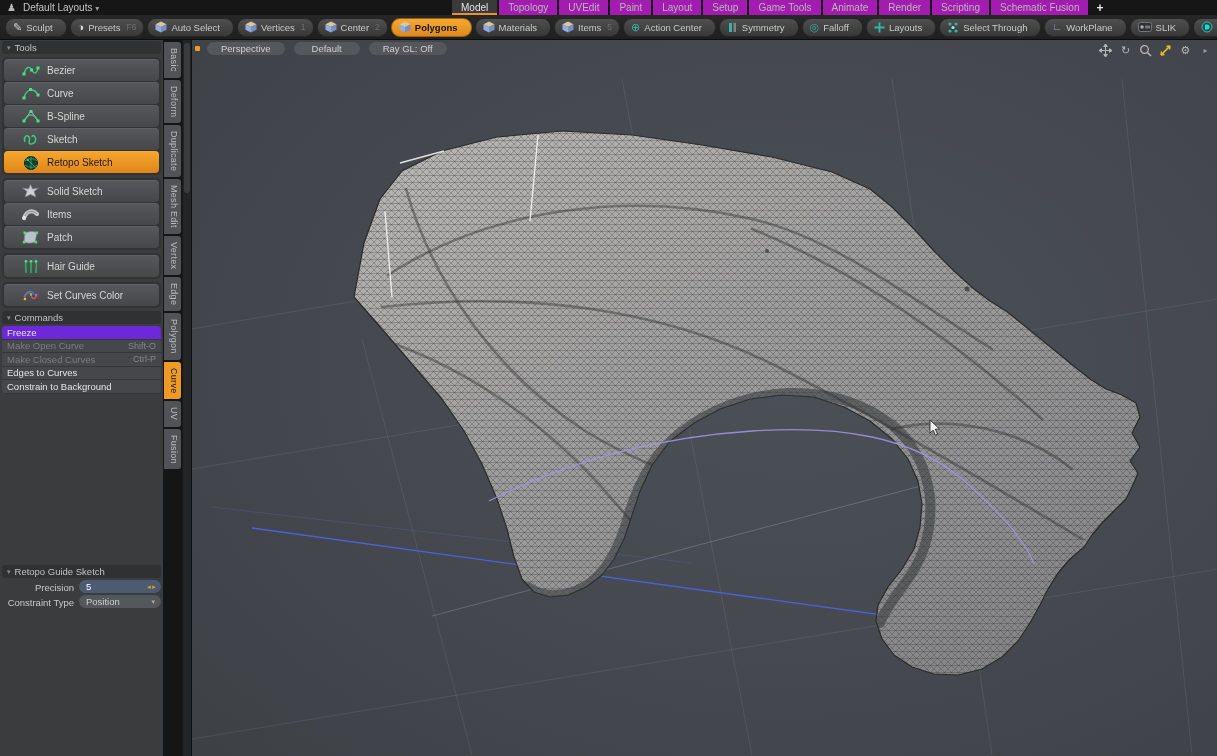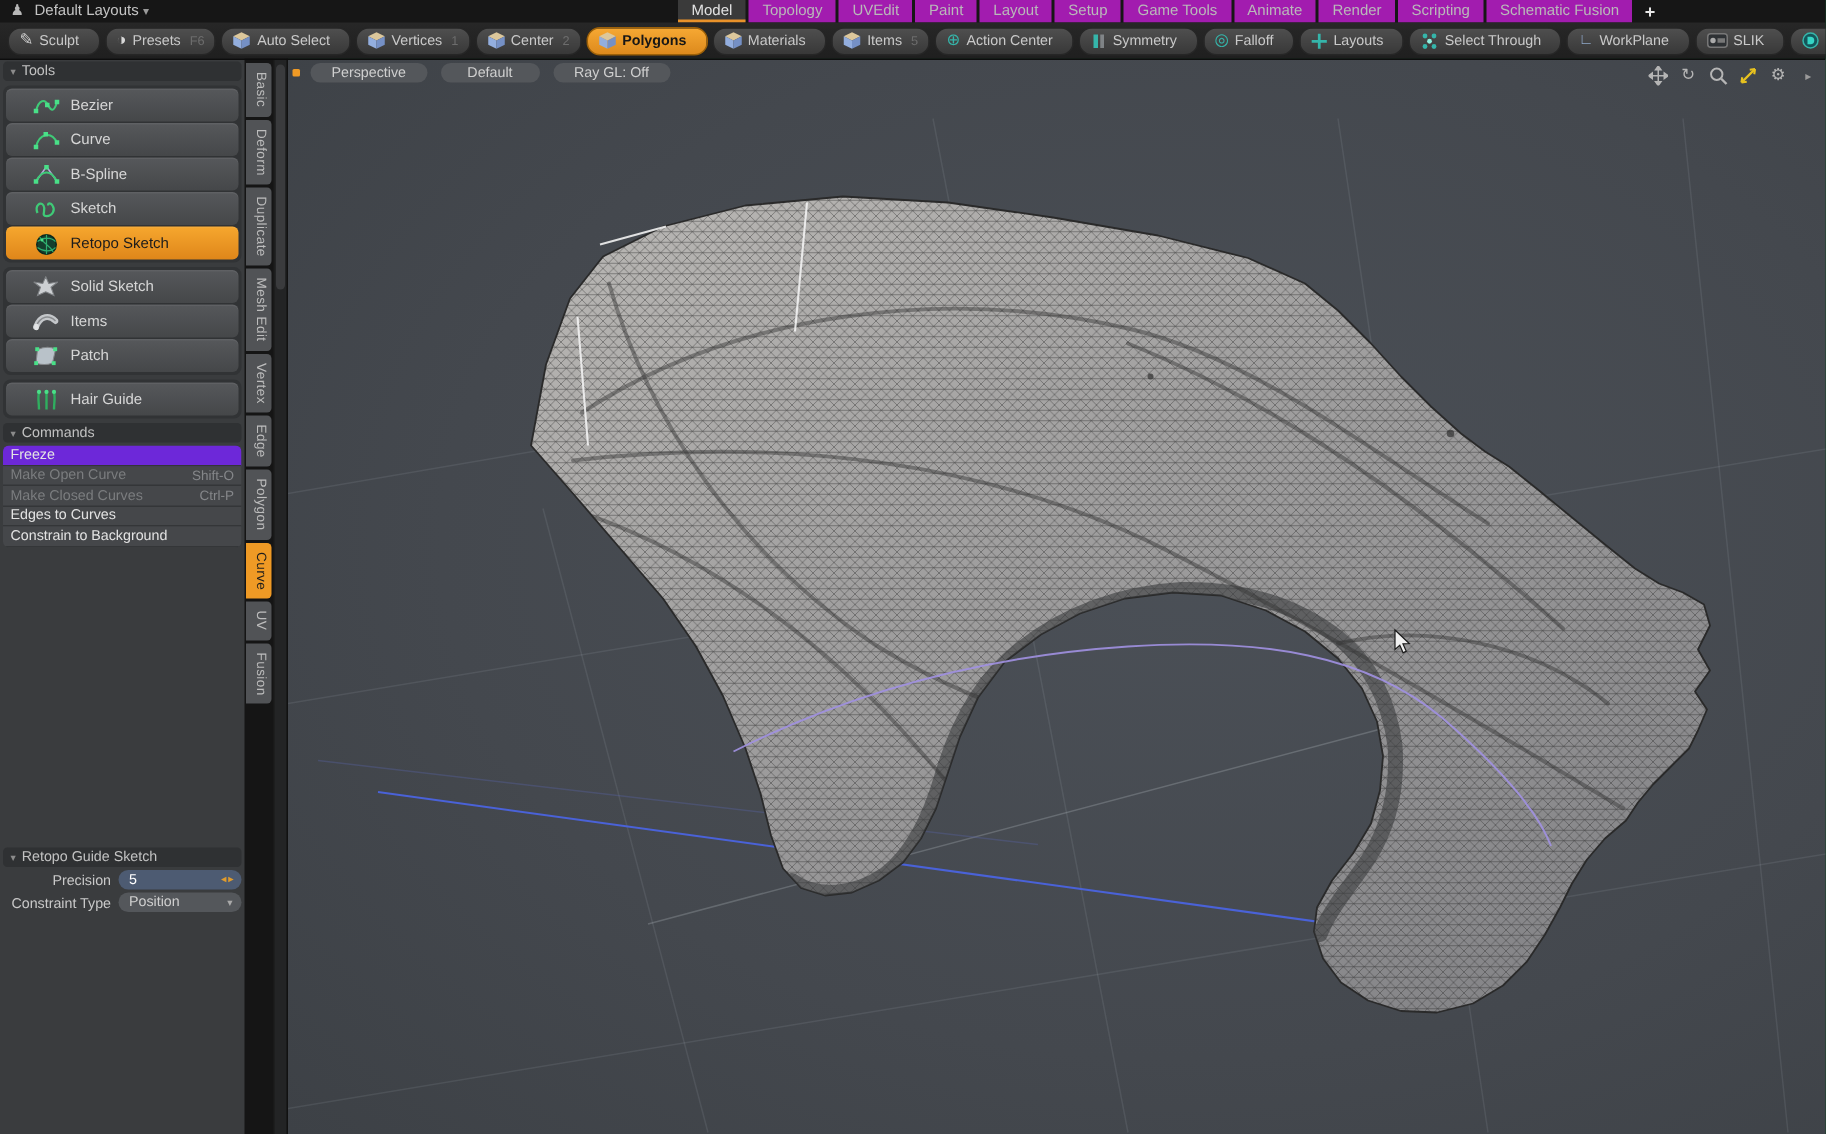--- a/index.html
+++ b/index.html
@@ -364,20 +364,34 @@
         <div class="tool-btn">
     <span class="icon">
             <svg width="16" height="15" viewBox="0 0 16 15">
               <path d="M3,14 C3,9 2,6 3,3 M8,14 C8,9 8,6 8,3 M13,14 C13,9 14,6 13,3" stroke="#2fae5f" stroke-width="1.6" fill="none"></path>
               <circle cx="3" cy="2.3" r="1.4" fill="#49e088"></circle>
               <circle cx="8" cy="2.3" r="1.4" fill="#49e088"></circle>
               <circle cx="13" cy="2.3" r="1.4" fill="#49e088"></circle>
             </svg>
           </span>
     <span>Hair Guide</span>
+  </div>
+      </div>
+      <div class="tool-group">
+        <div class="tool-btn">
+    <span class="icon">
+            <svg width="17" height="15" viewBox="0 0 17 15">
+              <path d="M2,12 C4,4 8,3 9,7 S13,13 15,6" fill="none" stroke="#d85555" stroke-width="1.2"></path>
+              <path d="M2,9 C5,2 10,2 12,6" fill="none" stroke="#5577d8" stroke-width="1.2"></path>
+              <circle cx="3" cy="11" r="1.2" fill="#e8c21f"></circle>
+              <circle cx="9" cy="6.5" r="1.2" fill="#49e088"></circle>
+              <circle cx="14" cy="7" r="1.2" fill="#d855c8"></circle>
+            </svg>
+          </span>
+    <span>Set Curves Color</span>
   </div>
       </div>
     </div>
   <div class="panel-header">
     <span class="caret">▾</span>
     <span>Commands</span>
   </div>
   <div class="cmd-list" id="cmd-list">
       <div class="cmd-row">
     <span>Freeze</span>

